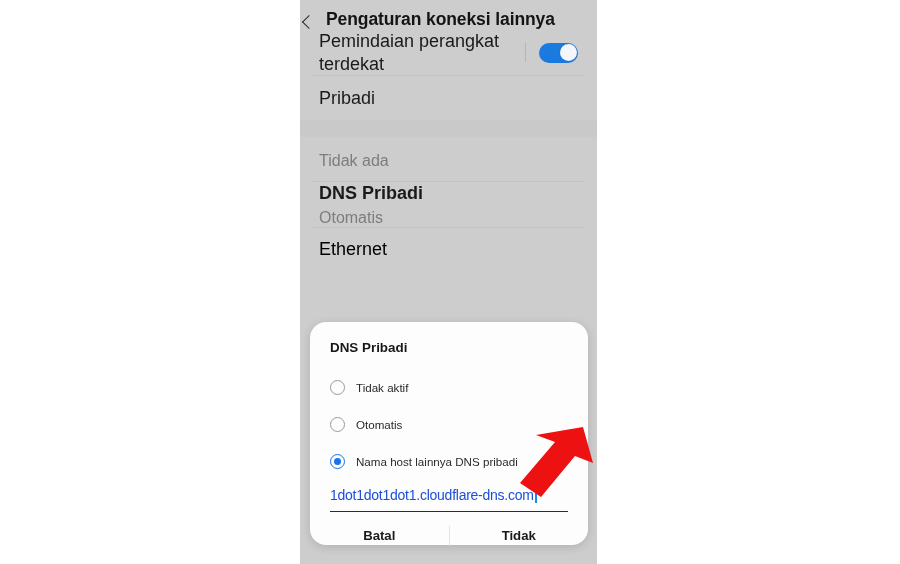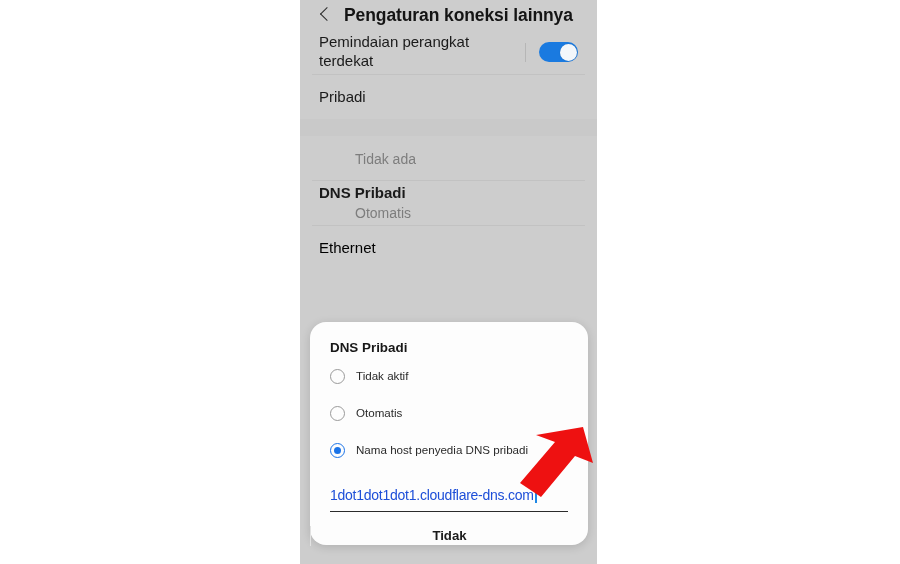--- a/index.html
+++ b/index.html
@@ -28,22 +28,21 @@
     height: 564px;
     background: #cdcdcd;
     overflow: hidden;
   }
 
   
   .header {
     position: relative;
     height: 30px;
     display: flex;
-    align-items: center;
-    padding-left: 18px;
+    align-items: flex-end;
   }
   .back-chevron {
     width: 14px;
     height: 14px;
     position: relative;
     flex: 0 0 auto;
     margin-right: 12px;
   }
   .back-chevron::before {
     content: "";
@@ -75,32 +74,31 @@
   .row {
     position: relative;
     padding: 0 19px;
     display: flex;
     align-items: center;
     min-height: 44px;
   }
   .row-text { flex: 1 1 auto; min-width: 0; }
 
   .row-title {
-    font-size: 15px;
+    font-size: 18px;
     color: #1a1a1a;
     line-height: 1.25;
   }
   .row-title.bold { font-weight: bold; }
   .row-title.muted { color: #000000; }
   .row-sub {
-    font-size: 14px;
+    font-size: 16px;
     color: #7d7d7d;
     margin-top: 3px;
     line-height: 1.2;
-    margin-left: 36px;
   }
 
   .divider {
     height: 1px;
     margin: 0 12px;
     background: #c2c2c2;
   }
 
   
   .toggle-wrap {
@@ -147,20 +145,21 @@
   .dialog-title {
     font-size: 13.4px;
     font-weight: bold;
     color: #181818;
     padding: 0 20px;
     margin-bottom: 14px;
   }
 
   .radio-row {
     display: flex;
+    align-items: center;
     padding: 0 20px;
     height: 37px;
   }
   .radio {
     width: 15px;
     height: 15px;
     border-radius: 50%;
     border: 1.4px solid #9a9a9a;
     flex: 0 0 auto;
     margin-right: 11px;
@@ -318,28 +317,29 @@
         <div class="radio-label">Tidak aktif</div>
       </div>
 
       <div class="radio-row">
         <div class="radio"></div>
         <div class="radio-label">Otomatis</div>
       </div>
 
       <div class="radio-row">
         <div class="radio checked"></div>
-        <div class="radio-label">Nama host penyedia DNS pribadi</div>
+        <div class="radio-label">Nama host lainnya DNS pribadi</div>
       </div>
 
       <div class="input-wrap">
         <span class="input-value">1dot1dot1dot1.cloudflare-dns.com</span><span class="caret"></span>
       </div>
 
       <div class="dialog-actions">
+        <div class="dialog-btn">Batal</div>
         <div class="btn-sep"></div>
         <div class="dialog-btn">Tidak</div>
       </div>
 
     </div>
 
   </div>
 
   <svg id="red-arrow" viewBox="0 0 90 80">
     <polygon points="78,2 88,38 70,31 36,72 15,58 50,17 31,10" fill="#ee1111"></polygon>

